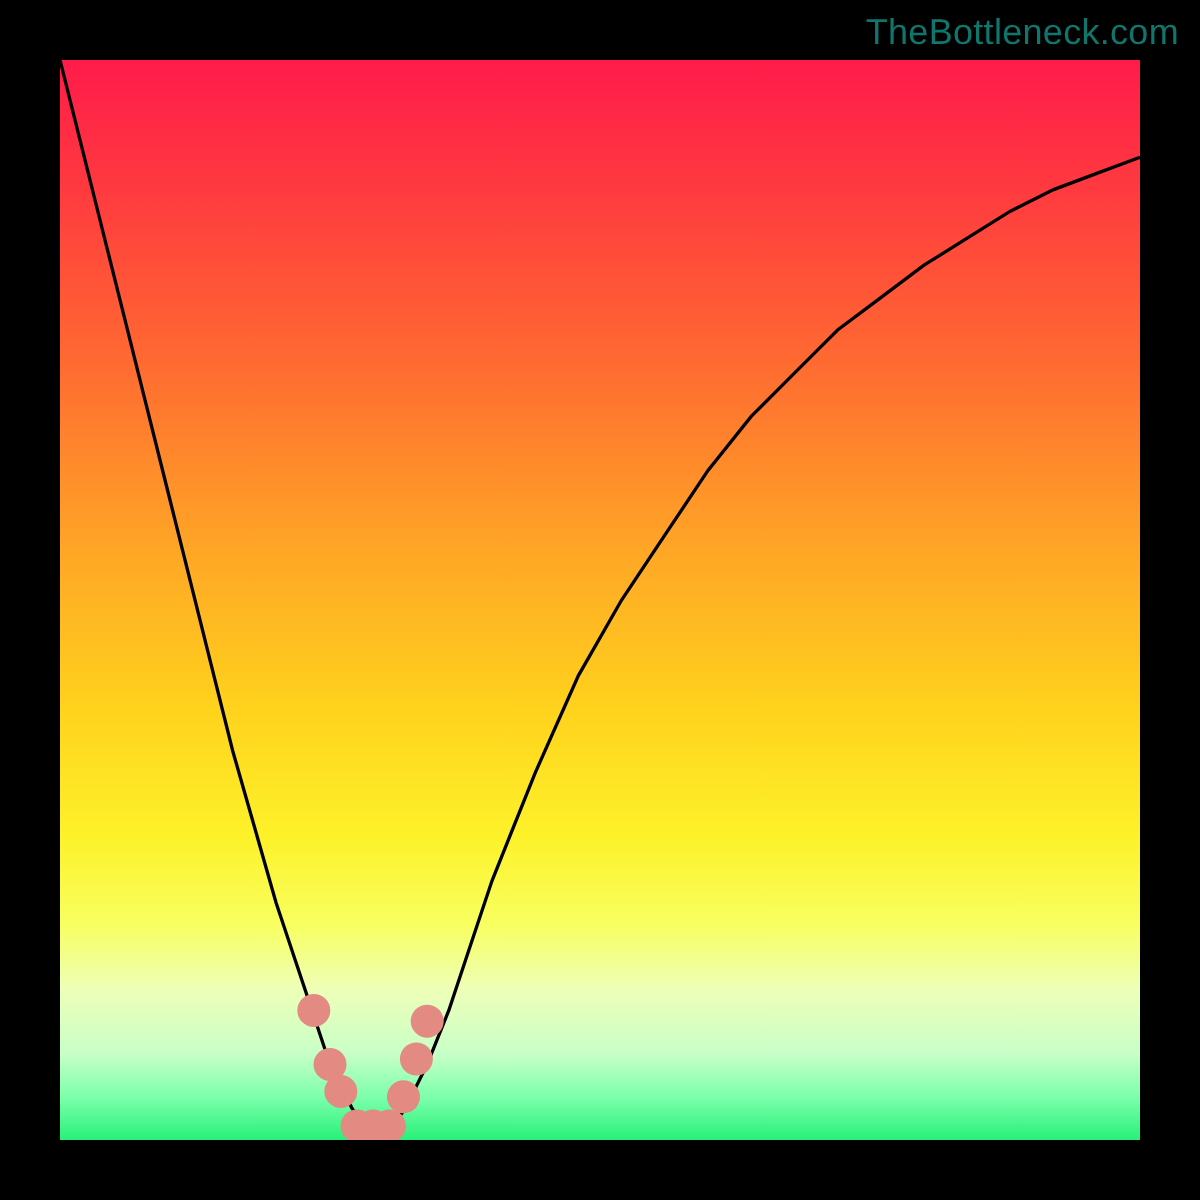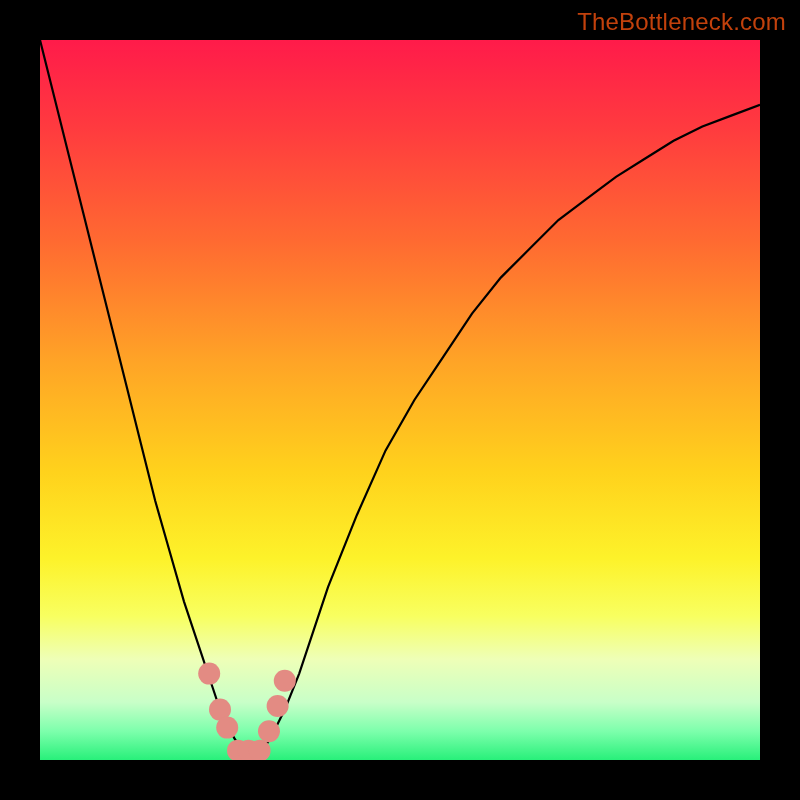--- a/index.html
+++ b/index.html
@@ -24,21 +24,21 @@
     left: 40px;
     top: 40px;
     width: 720px;
     height: 720px;
     overflow: hidden;
   }
   .attribution {
     position: absolute;
     top: 8px;
     right: 14px;
-    color: #c2410c;
+    color: #0f766e;
     font-size: 24px;
     letter-spacing: 0.2px;
     font-weight: 400;
   }
   svg {
     display: block;
   }
 </style>
 </head>
 <body>

